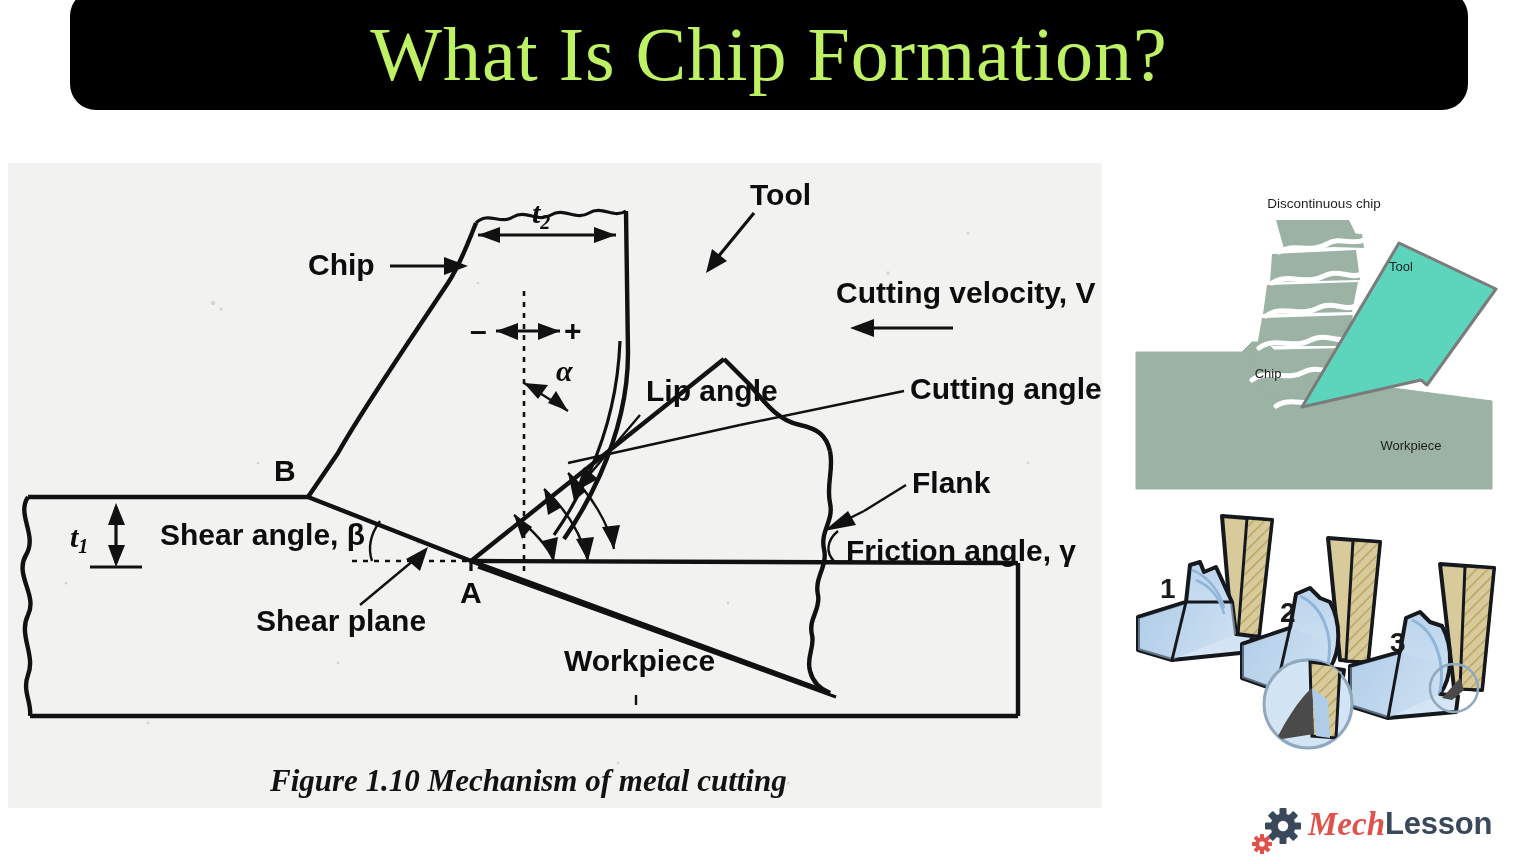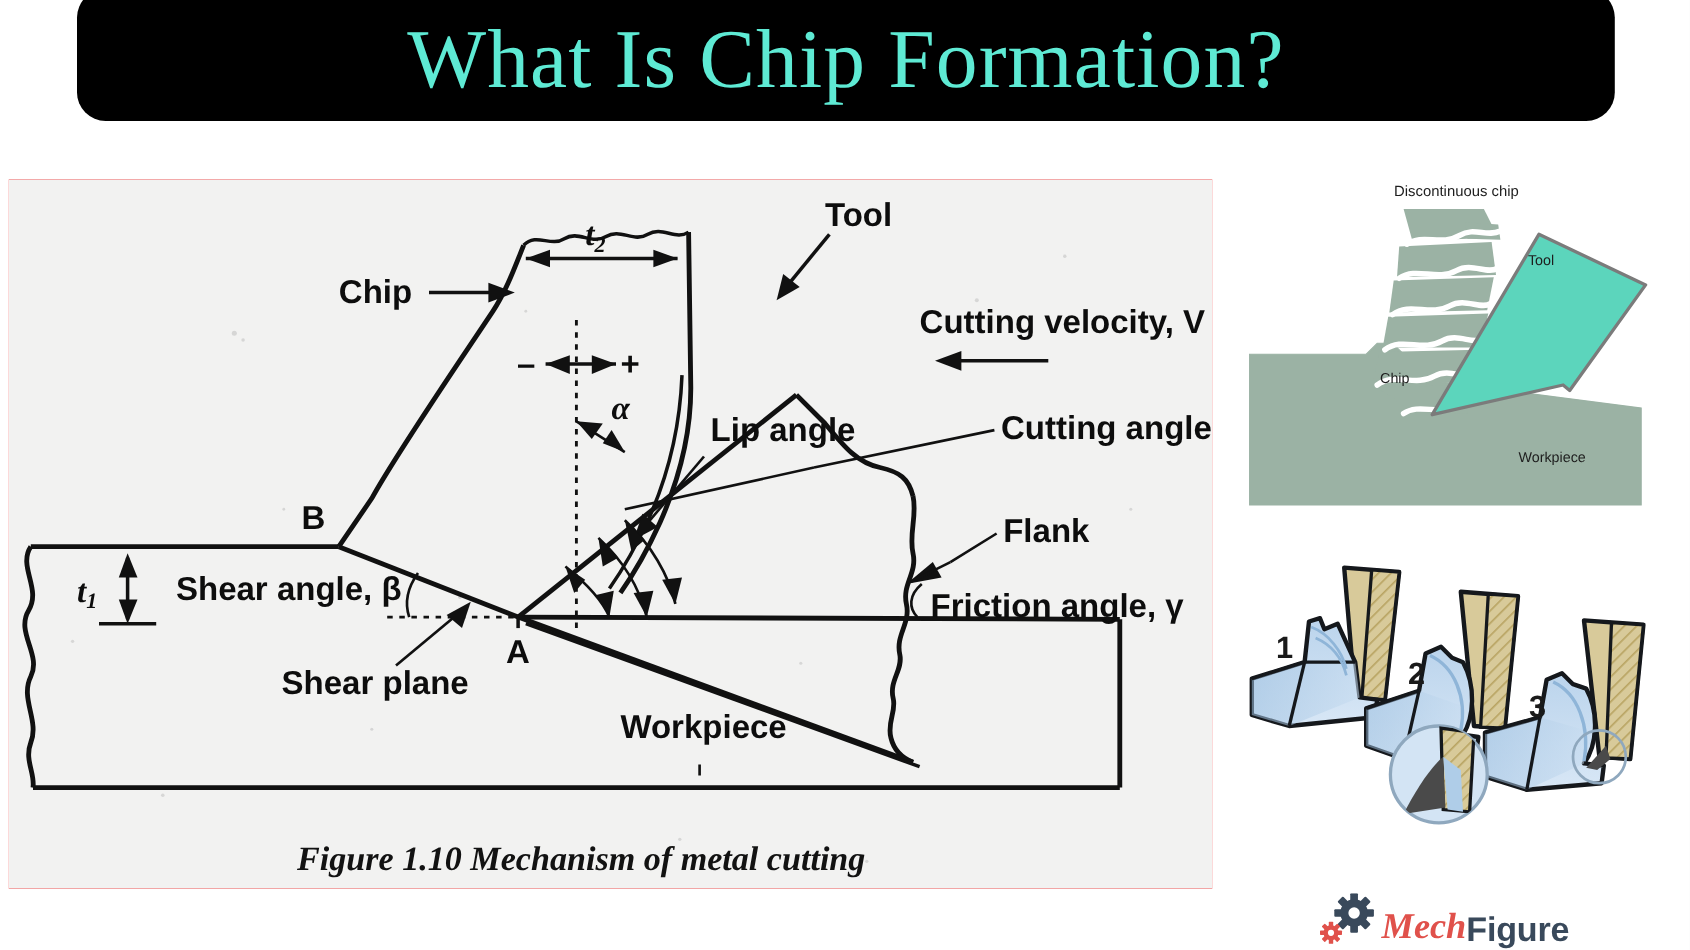--- a/index.html
+++ b/index.html
@@ -19,21 +19,21 @@
     position: absolute;
     left: 70px; top: -10px;
     width: 1398px; height: 120px;
     background: #000000;
     border-radius: 26px;
     display: flex;
     align-items: center;
     justify-content: center;
   }
   #title-text {
-    color: #5eead4;
+    color: #bef264;
     font-family: "Liberation Serif", "DejaVu Serif", serif;
     font-size: 76px;
     font-weight: 400;
     letter-spacing: 1px;
     line-height: 1;
     padding-top: 8px;
     white-space: nowrap;
   }
 
   
@@ -67,21 +67,21 @@
     fill: #121212;
   }
   .ln   { stroke: #111; fill: none; stroke-width: 3.2; }
   .ln-thin { stroke: #111; fill: none; stroke-width: 2.4; }
   .ln-thick{ stroke: #111; fill: none; stroke-width: 4.4; }
   .dash { stroke: #111; fill: none; stroke-width: 2.6; stroke-dasharray: 5 6; }
 
   
   #chip-figure {
     position: absolute;
-    left: 1124px; top: 154px;
+    left: 1124px; top: 184px;
     width: 400px; height: 320px;
   }
   .rt-label {
     font-family: "Liberation Sans", sans-serif;
     font-size: 13px;
     fill: #1d1d1d;
   }
   .rt-title {
     font-family: "Liberation Sans", sans-serif;
     font-size: 13.5px;
@@ -97,24 +97,24 @@
   .stg-num {
     font-family: "Liberation Sans", sans-serif;
     font-size: 28px;
     font-weight: 700;
     fill: #1a1a1a;
   }
 
   
   #logo {
     position: absolute;
-    left: 1200px; top: 808px;
+    left: 1252px; top: 808px;
     width: 272px; height: 52px;
     display: flex;
-    align-items: flex-end;
+    align-items: flex-start;
   }
   #logo-mech {
     font-family: "Liberation Serif", "DejaVu Serif", serif;
     font-style: italic;
     font-weight: 700;
     font-size: 33px;
     color: #E0514B;
     line-height: 1;
   }
   #logo-lesson {
@@ -431,14 +431,14 @@
         <rect x="-2" y="-10" width="4" height="4.6" rx="0.6" transform="rotate(45)"></rect>
         <rect x="-2" y="5.4" width="4" height="4.6" rx="0.6" transform="rotate(45)"></rect>
         <rect x="-10" y="-2" width="4.6" height="4" rx="0.6" transform="rotate(45)"></rect>
         <rect x="5.4" y="-2" width="4.6" height="4" rx="0.6" transform="rotate(45)"></rect>
       </g>
       <circle cx="0" cy="0" r="6.8"></circle>
       <circle cx="0" cy="0" r="2.8" fill="#ffffff"></circle>
     </g>
   </svg>
   <span id="logo-mech">Mech</span>
-  <span id="logo-lesson">Figure</span>
+  <span id="logo-lesson">Lesson</span>
 </div>
 
 </body></html>

